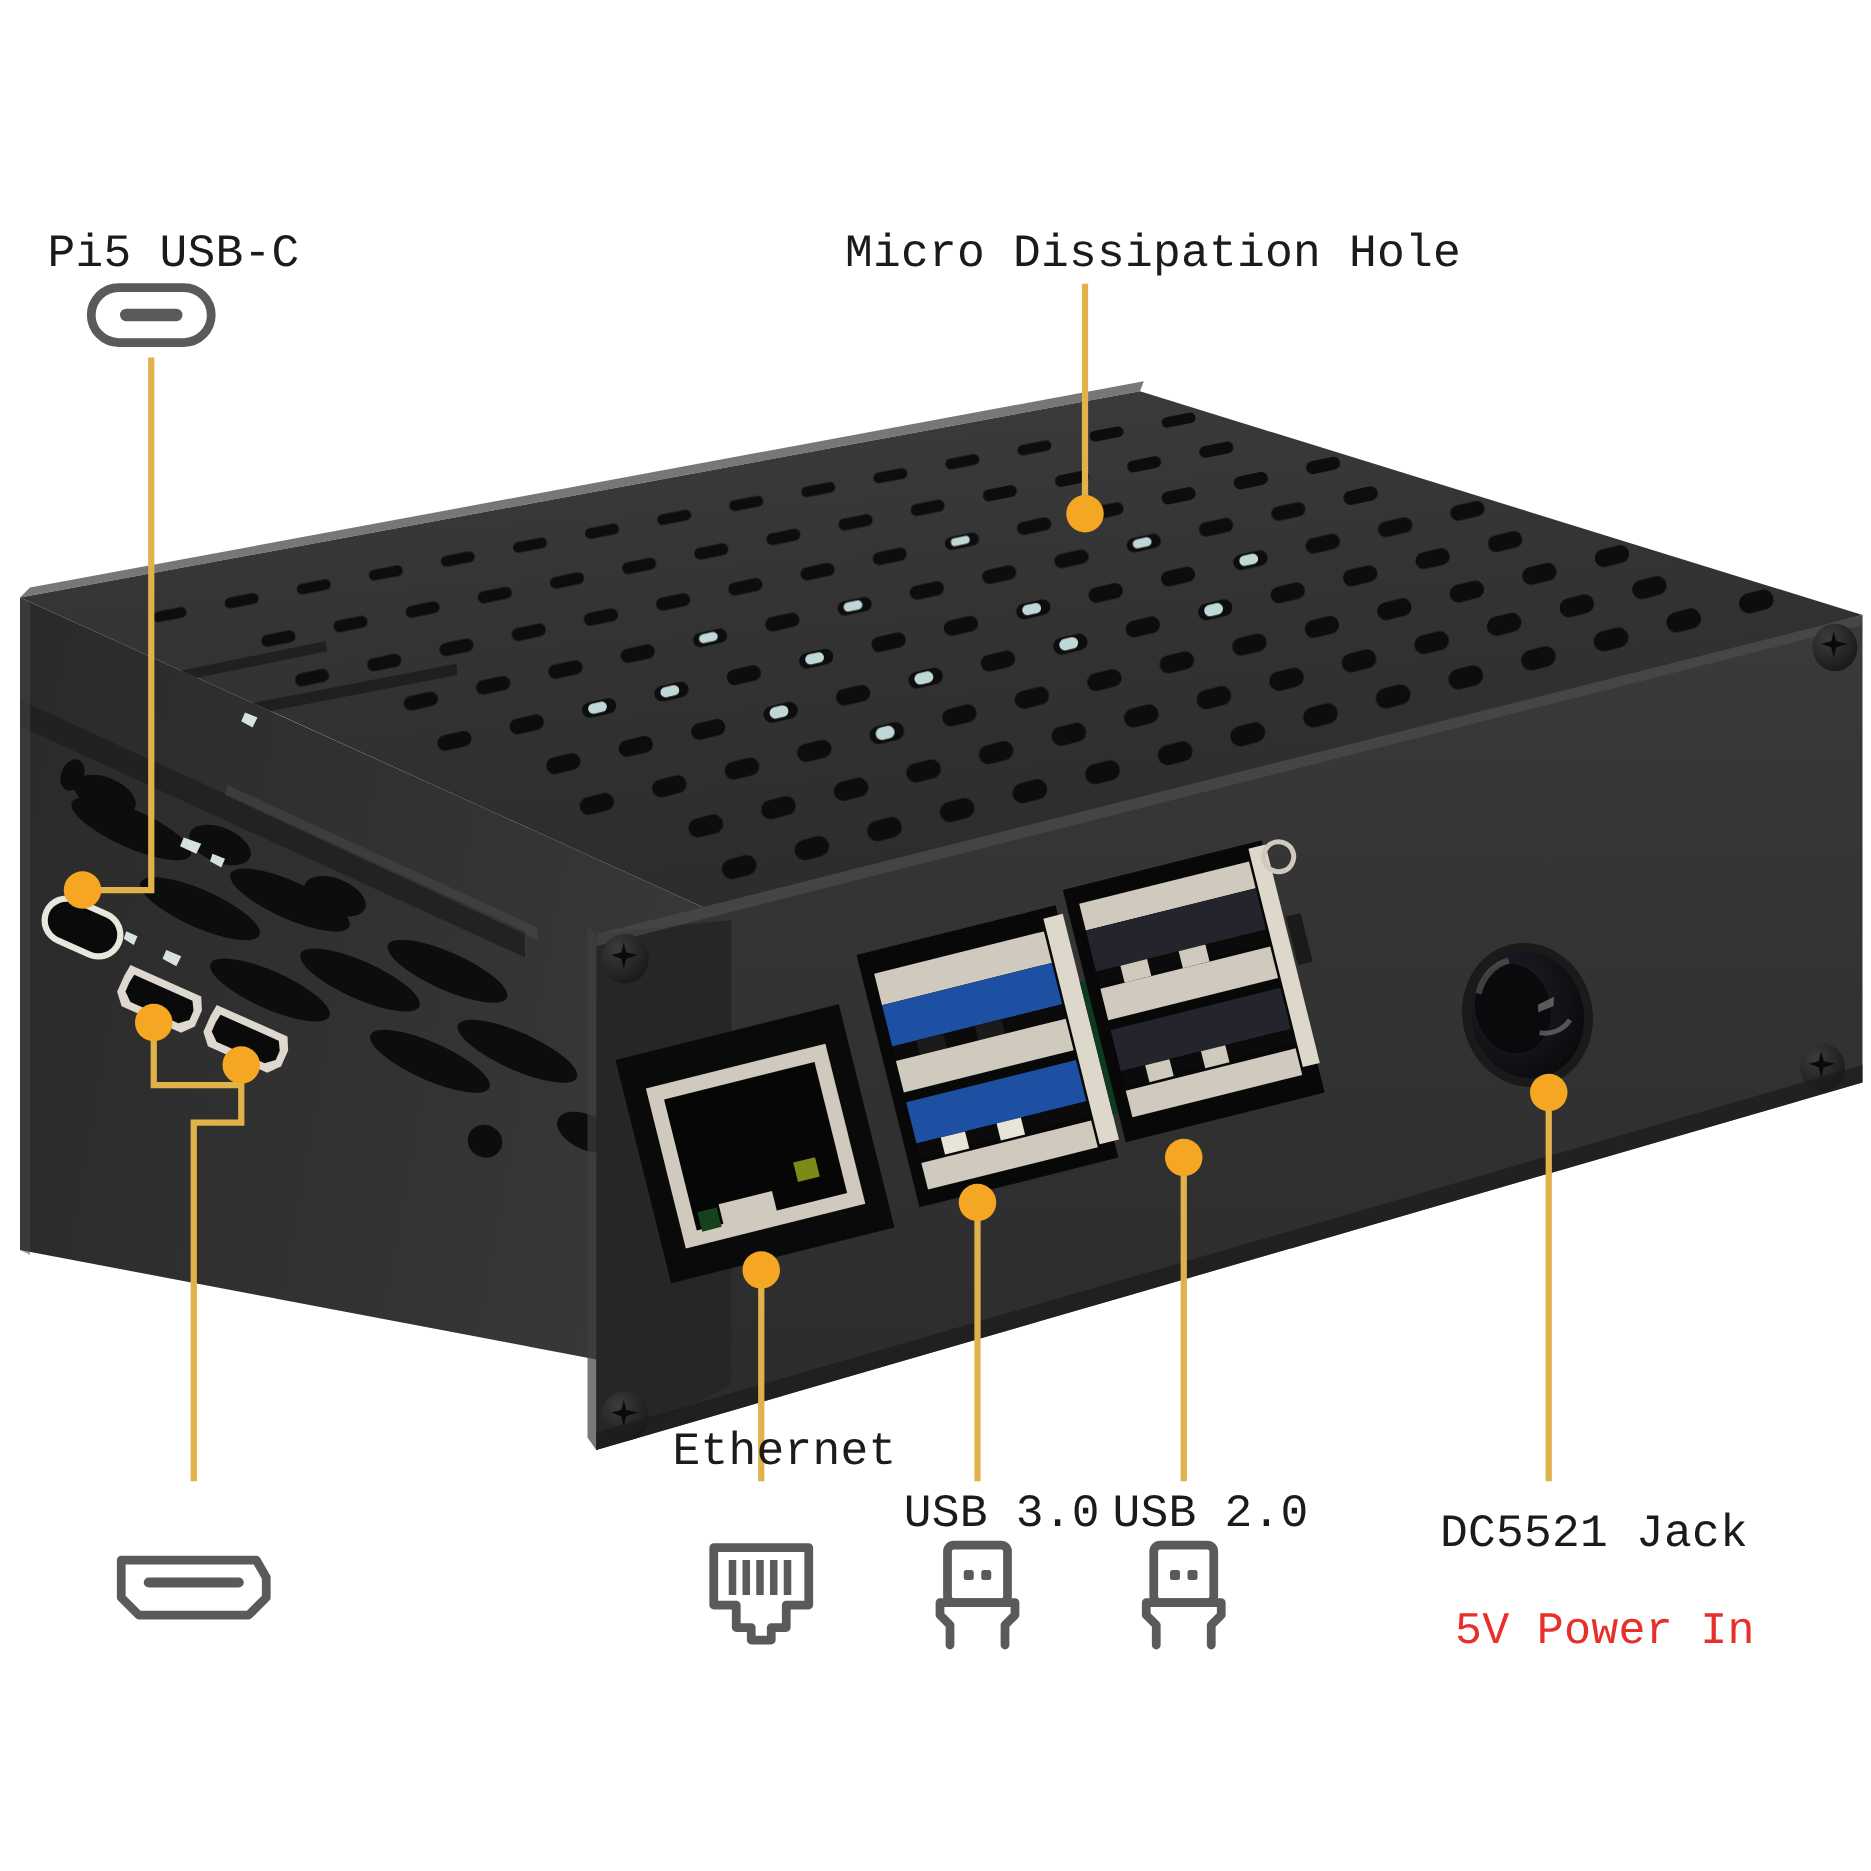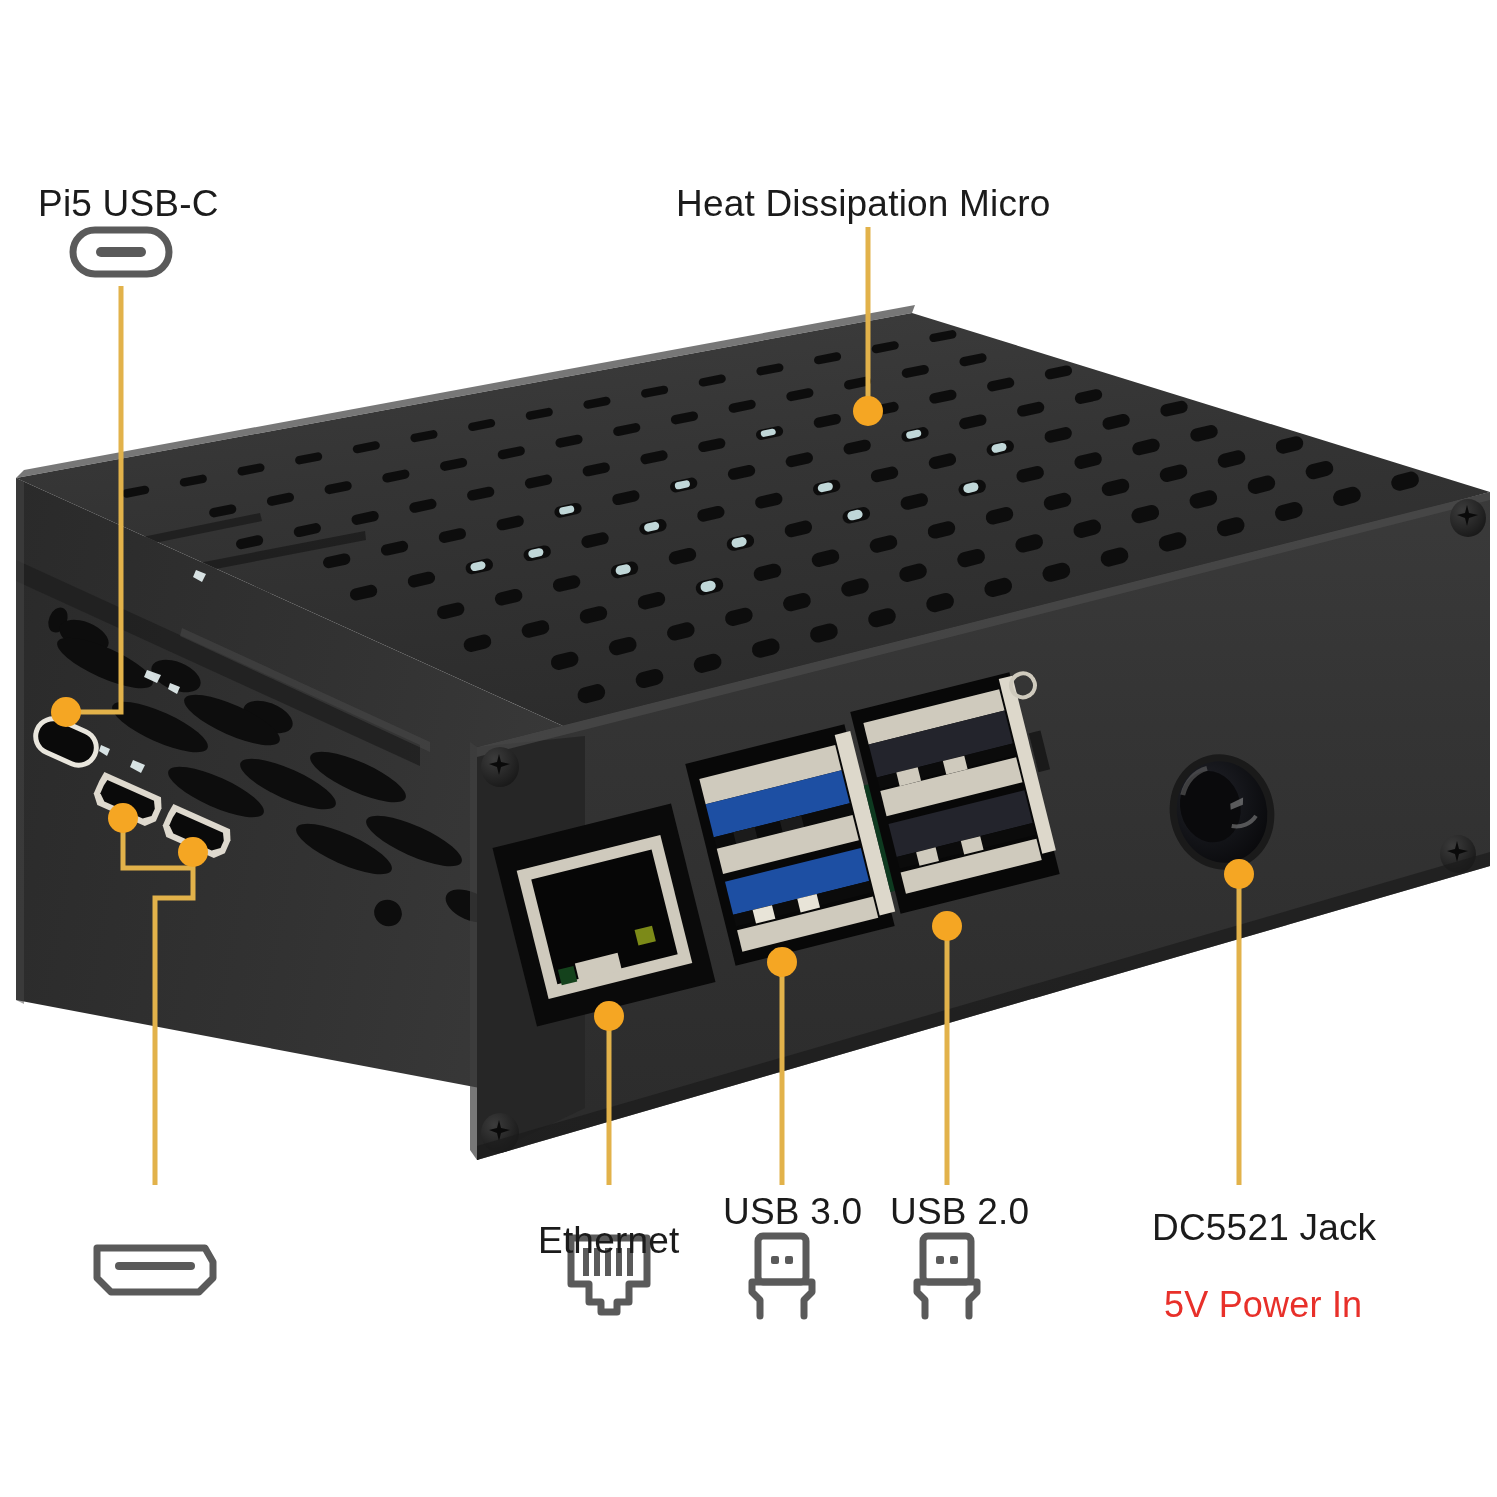--- a/index.html
+++ b/index.html
@@ -2,21 +2,21 @@
 <html><head>
 <meta charset="utf-8">
 <title>Pi5 Case Port Diagram</title>
 <style>
   html,body{margin:0;padding:0;background:#ffffff;}
   body{
     width:1497px;height:1497px;position:relative;overflow:hidden;
     font-family:"Liberation Sans","DejaVu Sans",sans-serif;
     -webkit-font-smoothing:antialiased;
   }
-  #stage{position:absolute;inset:0;width:1497px;height:1322px;background:#fff;}
+  #stage{position:absolute;inset:0;width:1497px;height:1322px;background:#fff;font-family:Liberation Mono, monospace;}
   #art{position:absolute;left:0;top:0;width:1497px;height:1497px;}
 
   
   .lbl{
     position:absolute;color:#1b1b1b;white-space:nowrap;
     font-size:37px;letter-spacing:.2px;line-height:1.05;
   }
   .lbl.red{color:#e8302a;}
   .lbl.sub{font-size:36px;margin-top:48px;}
 </style>
@@ -439,24 +439,24 @@
       <g fill="#5a5a5a">
         <rect x="-11" y="-16" width="8" height="8" rx="2"></rect>
         <rect x="3" y="-16" width="8" height="8" rx="2"></rect>
       </g>
       <path d="M-30,10 L30,10 L30,20 L22,28 L22,44 M-30,10 L-30,20 L-22,28 L-22,44" fill="none" stroke="#5a5a5a" stroke-width="7" stroke-linejoin="round" stroke-linecap="round"></path>
     </g>
   </svg>
 
   <div class="lbl" style="left:38px;  top:185px;">Pi5 USB-C</div>
 
-  <div class="lbl" style="left:676px; top:185px;">Heat Dissipation Micro</div>
-
-
-  <div class="lbl" style="left:538px; top:1222px;">Ethernet</div>
+  <div class="lbl" style="left:676px; top:185px;">Micro Dissipation Hole</div>
+
+
+  <div class="lbl" style="left:538px; top:1143px;">Ethernet</div>
 
   <div class="lbl" style="left:723px; top:1193px;">USB 3.0</div>
 
   <div class="lbl" style="left:890px; top:1193px;">USB 2.0</div>
 
   <div class="lbl" style="left:1152px;top:1209px;">DC5521 Jack</div>
 
   <div class="lbl red sub" style="left:1164px;top:1238px;">5V Power In</div>
 
 </div>

